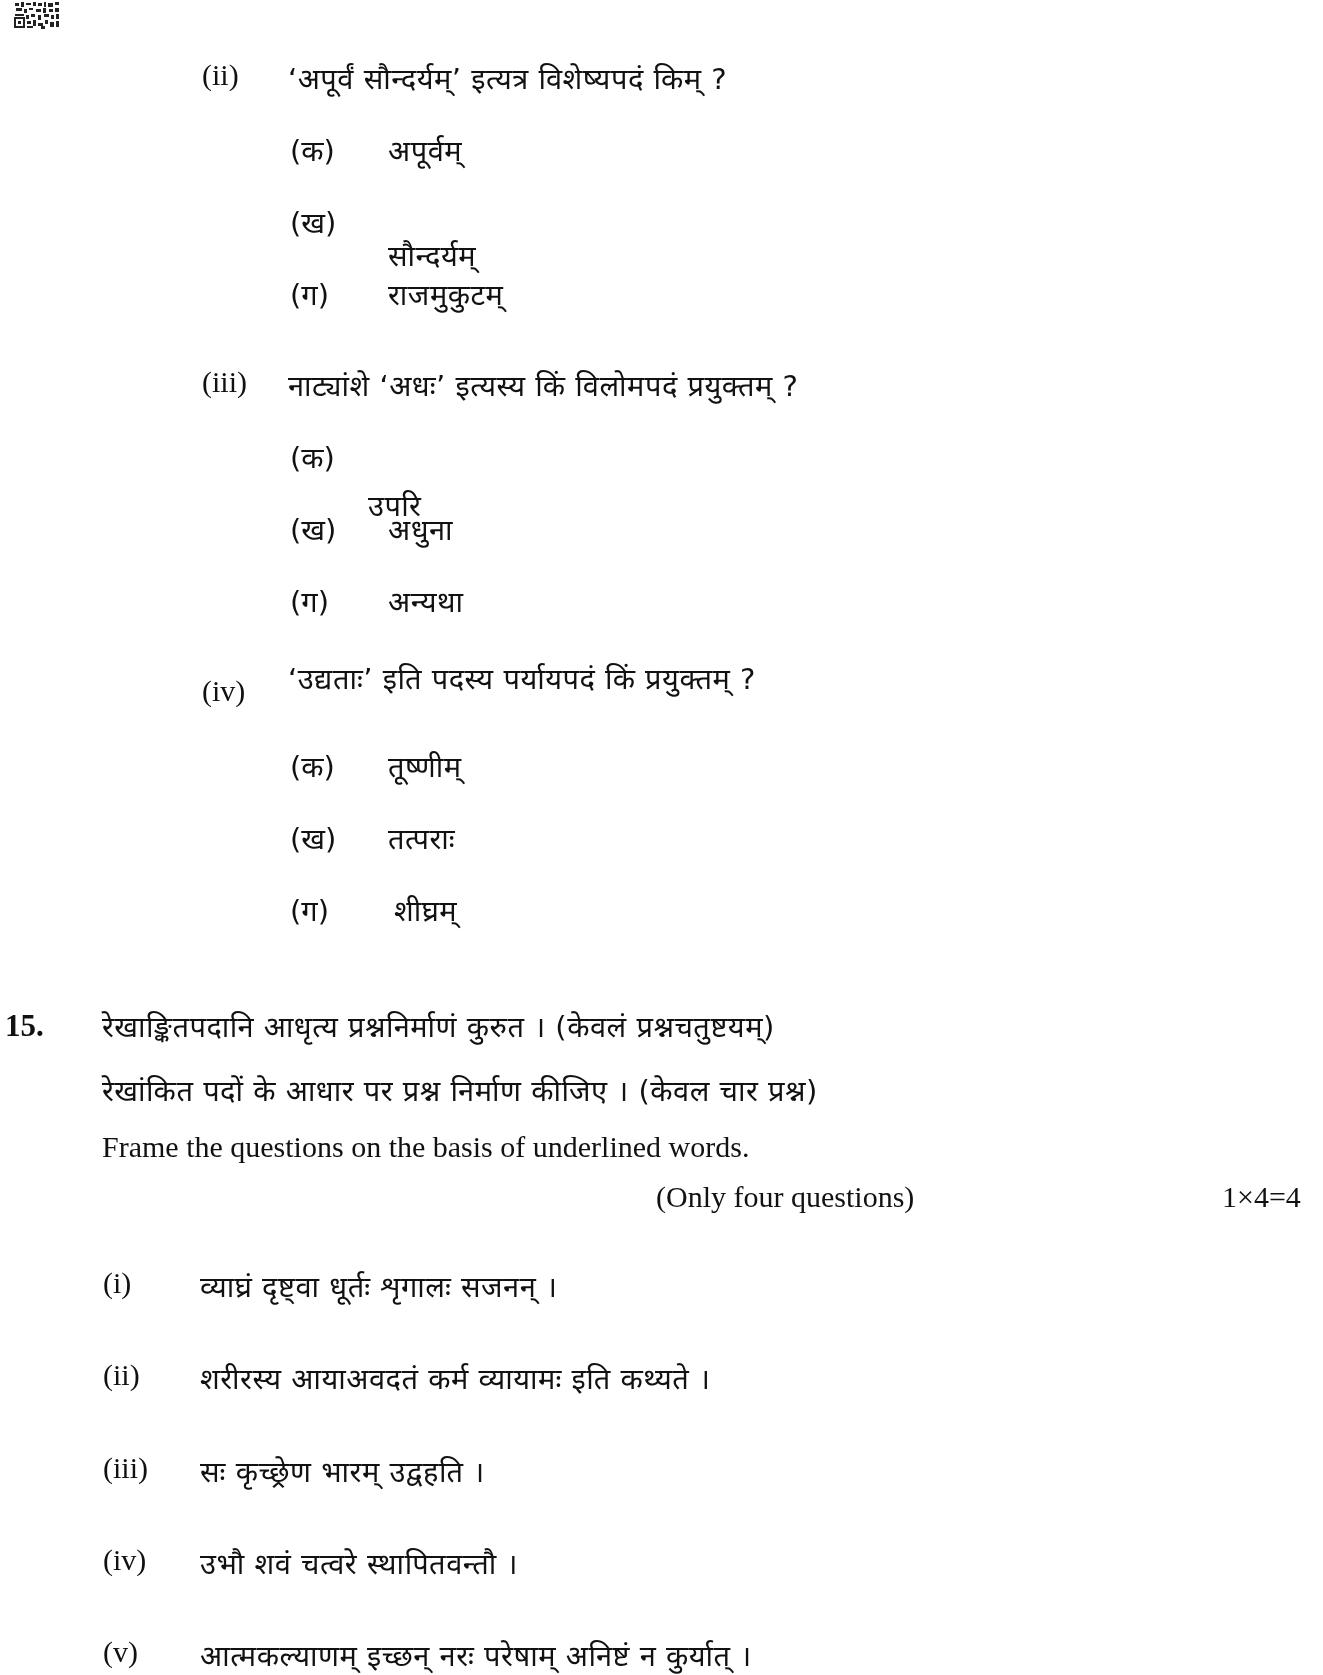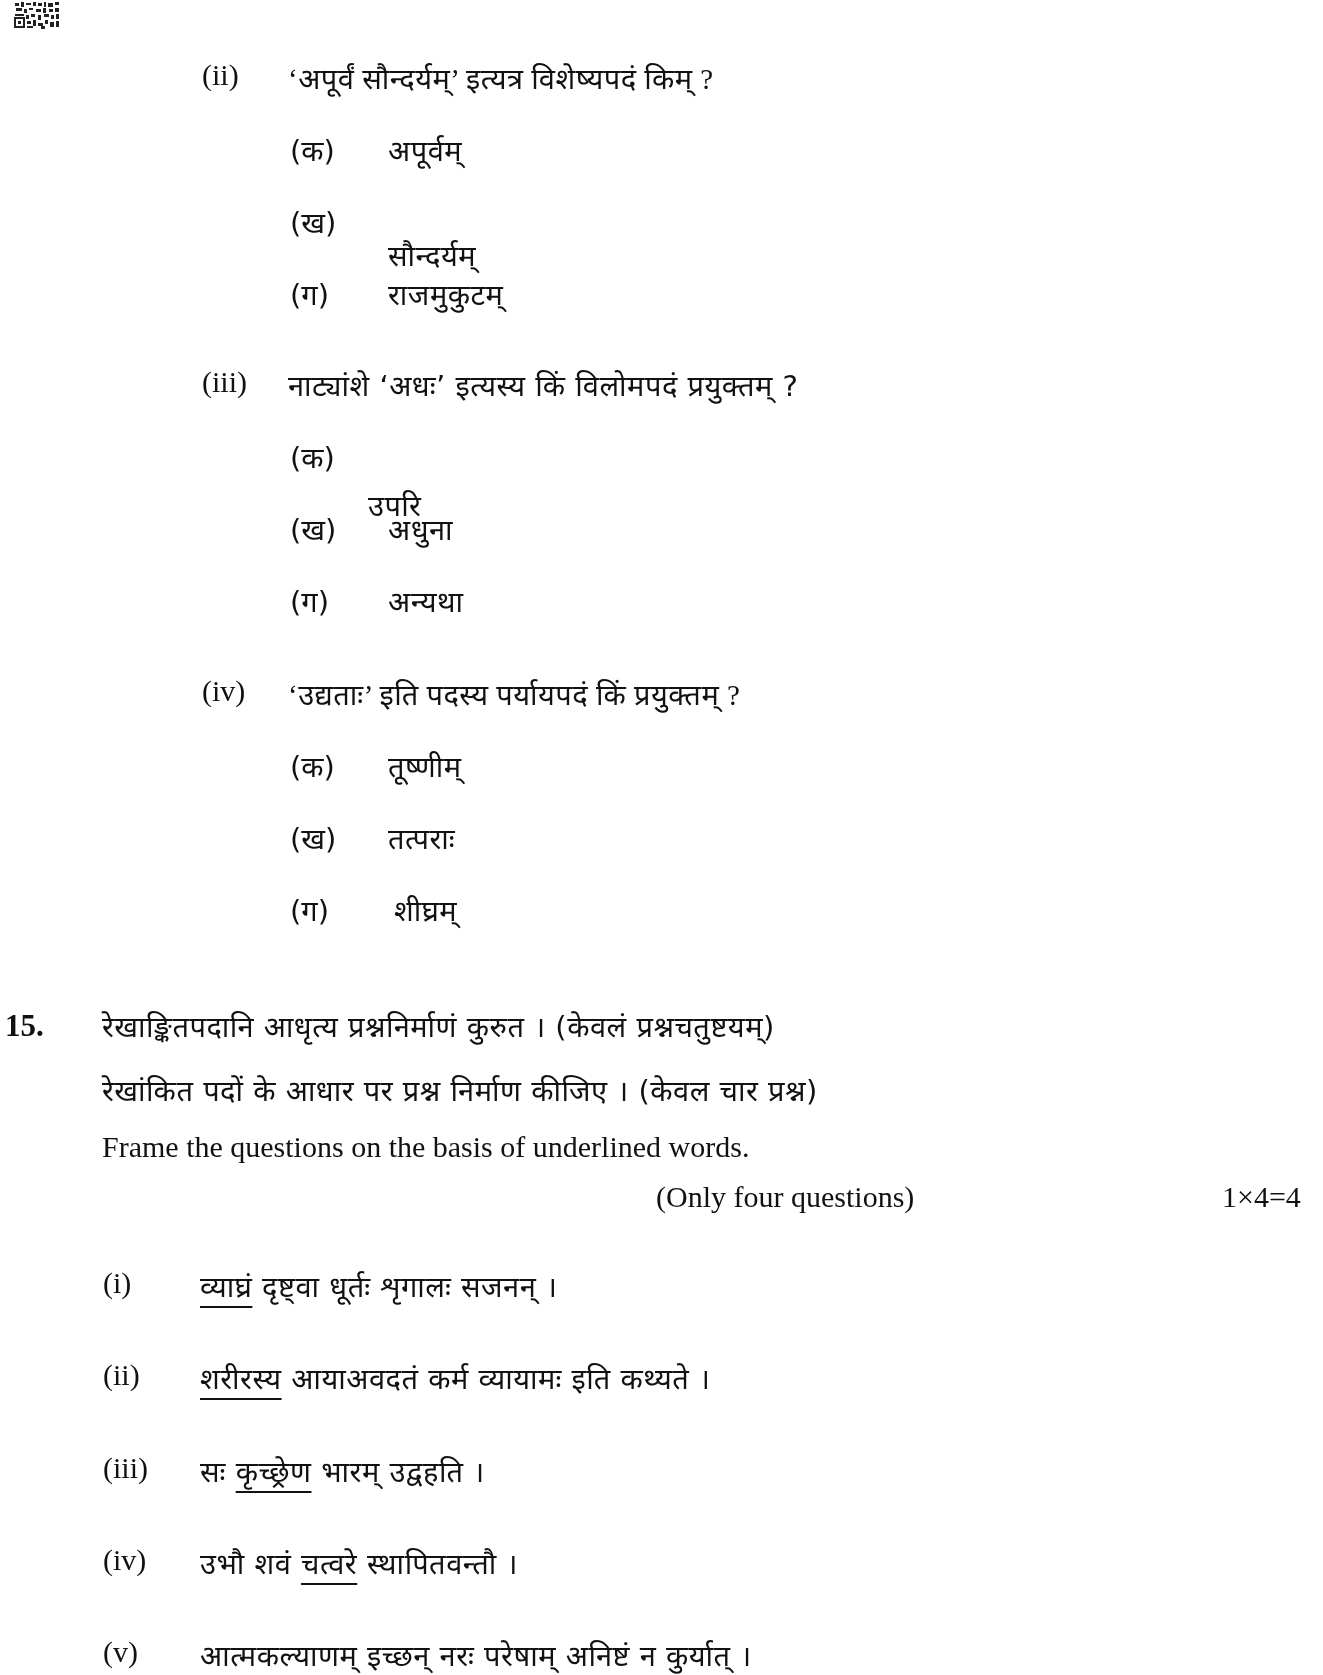--- a/index.html
+++ b/index.html
@@ -43,21 +43,20 @@
     }
     .opt-label {
       font-family: "DejaVu Sans", "Liberation Sans", sans-serif;
       font-size: 29px;
     }
     .marks {
       font-family: "Liberation Serif", "DejaVu Serif", serif;
       font-size: 30px;
     }
     .ul {
-      text-decoration: underline;
       text-decoration-thickness: 2px;
       text-underline-offset: 9px;
     }
   </style>
 </head>
 <body>
 
 <svg class="qr" viewBox="0 0 46 27">
   <rect x="0" y="0" width="46" height="27" fill="#ffffff"></rect>
   <rect x="1" y="1" width="4" height="3" fill="#222"></rect>
@@ -89,21 +88,21 @@
   <rect x="24" y="21" width="5" height="3" fill="#222"></rect>
   <rect x="31" y="18" width="3" height="4" fill="#222"></rect>
   <rect x="36" y="20" width="4" height="5" fill="#222"></rect>
   <rect x="42" y="19" width="3" height="6" fill="#222"></rect>
   <rect x="13" y="24" width="6" height="2" fill="#222"></rect>
   <rect x="27" y="24" width="4" height="3" fill="#222"></rect>
 </svg>
 
 <div>
   <span class="abs label" style="left:202px; top:58px;">(ii)</span>
-  <span class="abs deva" style="left:288px; top:58px;font-family:Liberation Serif, serif;">‘अपूर्वं सौन्दर्यम्’ इत्यत्र विशेष्यपदं किम् ?</span>
+  <span class="abs deva" style="left:288px; top:58px;">‘अपूर्वं सौन्दर्यम्’ इत्यत्र विशेष्यपदं किम् ?</span>
 
   <span class="abs opt-label" style="left:290px; top:130px;">(क)</span>
   <span class="abs deva" style="left:388px; top:130px;text-align:right;">अपूर्वम्</span>
 
   <span class="abs opt-label" style="left:290px; top:202px;">(ख)</span>
   <span class="abs deva" style="left:388px; top:208px;margin-top:27px;">सौन्दर्यम्</span>
 
   <span class="abs opt-label" style="left:290px; top:274px;">(ग)</span>
   <span class="abs deva" style="left:388px; top:274px;">राजमुकुटम्</span>
 </div>
@@ -117,21 +116,21 @@
 
   <span class="abs opt-label" style="left:290px; top:509px;">(ख)</span>
   <span class="abs deva" style="left:388px; top:509px;">अधुना</span>
 
   <span class="abs opt-label" style="left:290px; top:581px;">(ग)</span>
   <span class="abs deva" style="left:388px; top:581px;">अन्यथा</span>
 </div>
 
 <div>
   <span class="abs label" style="left:202px; top:674px;">(iv)</span>
-  <span class="abs deva" style="left:288px; top:674px;font-family:Liberation Serif, serif;">‘उद्यताः’ इति पदस्य पर्यायपदं किं प्रयुक्तम् ?</span>
+  <span class="abs deva" style="left:288px; top:658px;">‘उद्यताः’ इति पदस्य पर्यायपदं किं प्रयुक्तम् ?</span>
 
   <span class="abs opt-label" style="left:290px; top:746px;">(क)</span>
   <span class="abs deva" style="left:388px; top:746px;">तूष्णीम्</span>
 
   <span class="abs opt-label" style="left:290px; top:818px;">(ख)</span>
   <span class="abs deva" style="left:388px; top:818px;">तत्पराः</span>
 
   <span class="abs opt-label" style="left:290px; top:890px;">(ग)</span>
   <span class="abs deva" style="left:394px; top:890px;">शीघ्रम्</span>
 </div>

